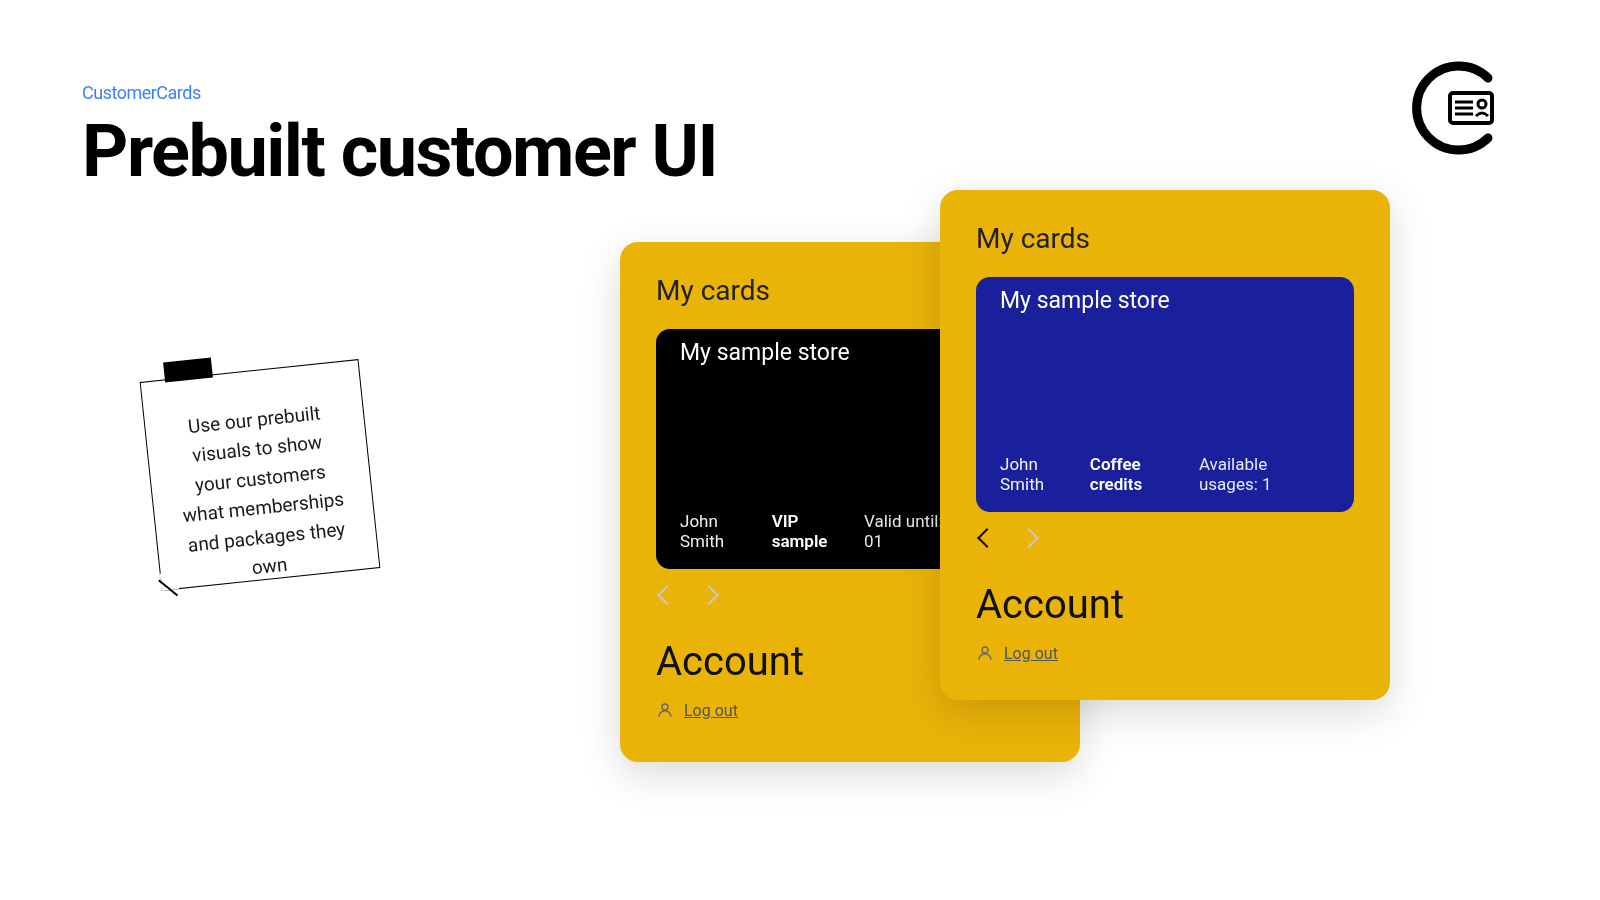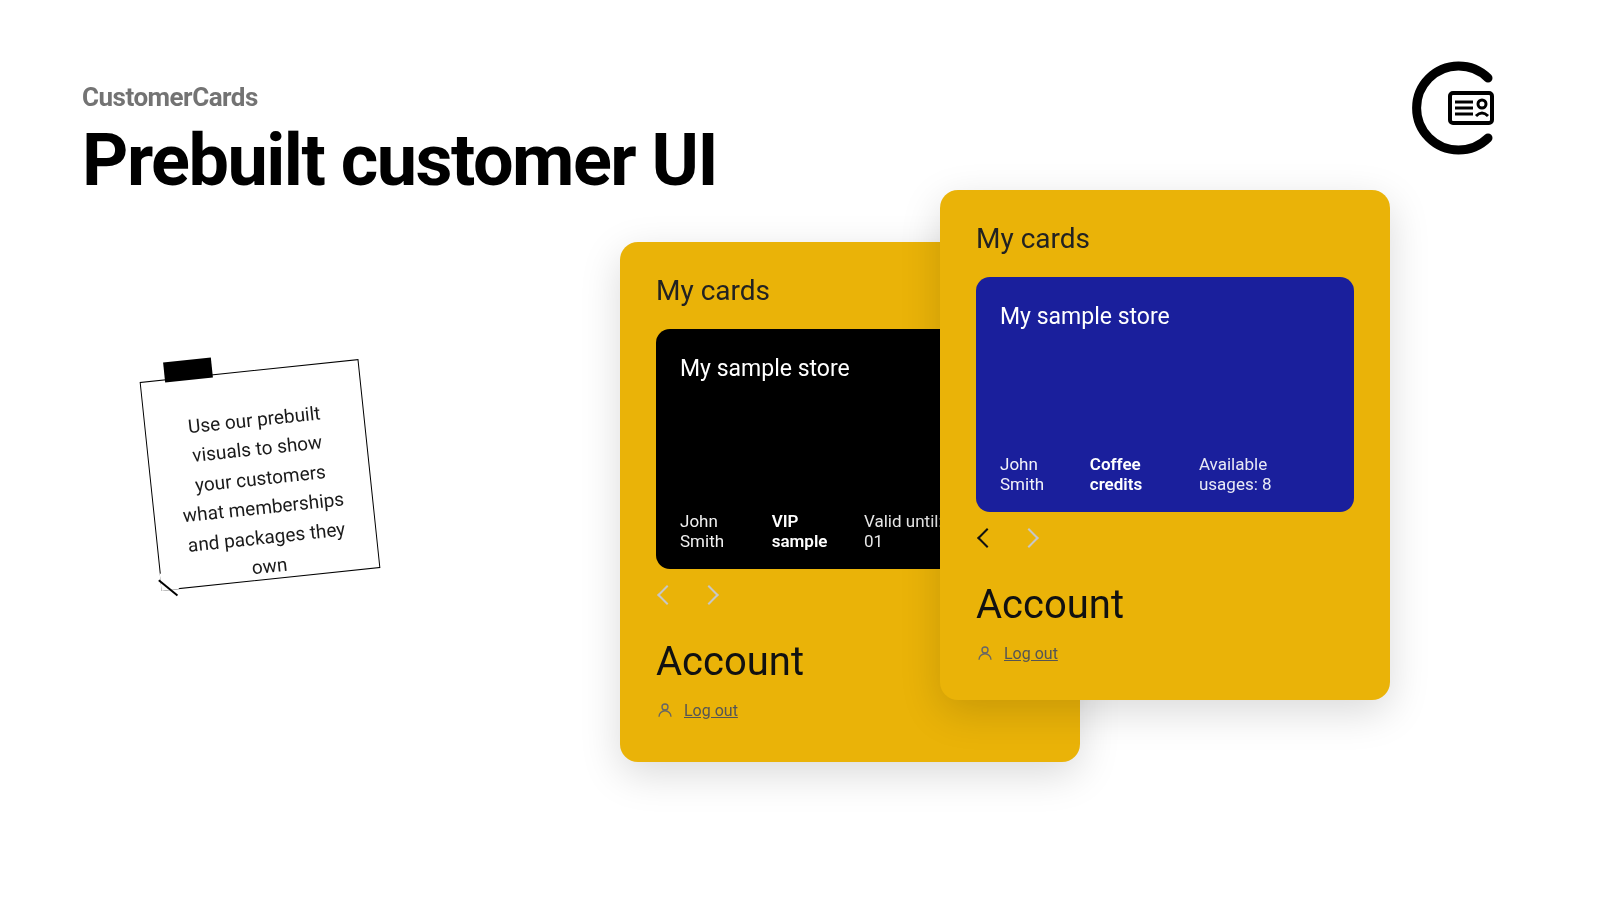--- a/index.html
+++ b/index.html
@@ -8,21 +8,21 @@
       height: 900px;
       background: #ffffff;
       font-family: -apple-system, BlinkMacSystemFont, "Segoe UI", Roboto, "Helvetica Neue", Arial, sans-serif;
       position: relative;
       overflow: hidden;
       color: #1a1a1a;
     }
 
     
     .header { position: absolute; left: 82px; top: 82px; }
-    .brand { font-size: 26px; font-weight: 700; color: #737373; letter-spacing: -0.5px; }
+    .brand { font-size: 18px; font-weight: 400; color: #3b82f6; letter-spacing: -0.5px; }
     .title { font-size: 72px; font-weight: 700; color: #000; letter-spacing: -1.5px; margin-top: 6px; }
 
     
     .logo { position: absolute; right: 100px; top: 58px; }
 
     
     .note-wrap {
       position: absolute;
       left: 150px;
       top: 360px;
@@ -99,21 +99,21 @@
       width: 450px;
       height: 510px;
       z-index: 2;
       padding: 32px 36px 28px 36px;
     }
 
     
     .card {
       margin-top: 22px;
       border-radius: 14px;
-      padding: 26px 24px 18px 24px;
+      padding: 10px 24px 18px 24px;
       color: #fff;
       display: flex;
       flex-direction: column;
       justify-content: space-between;
     }
     .card-black { background: #000000; height: 240px; }
     .card-blue  { background: #1a1f9c; height: 235px; }
     .card-store { font-size: 23px; font-weight: 400; }
     .card-bottom { display: flex; gap: 12px; }
     .card-name  { font-size: 17px; font-weight: 400; opacity: 0.95; }
@@ -196,21 +196,21 @@
   </div>
 </div>
 
 <div class="panel panel-b">
   <div class="panel-section-title">My cards</div>
   <div class="card card-blue">
     <div class="card-store">My sample store</div>
     <div class="card-bottom">
       <div class="card-name">John Smith</div>
       <div class="card-role">Coffee credits</div>
-      <div class="card-valid">Available usages: 8</div>
+      <div class="card-valid">Available usages: 1</div>
     </div>
   </div>
   <div class="nav-row">
     <span class="solid"><span class="chev chev-left"></span></span>
     <span class="dim"><span class="chev chev-right"></span></span>
   </div>
   <div class="account-block">
     <div class="account-title">Account</div>
     <div class="logout-row">
       <svg class="user-icon" width="18" height="18" viewBox="0 0 24 24">

